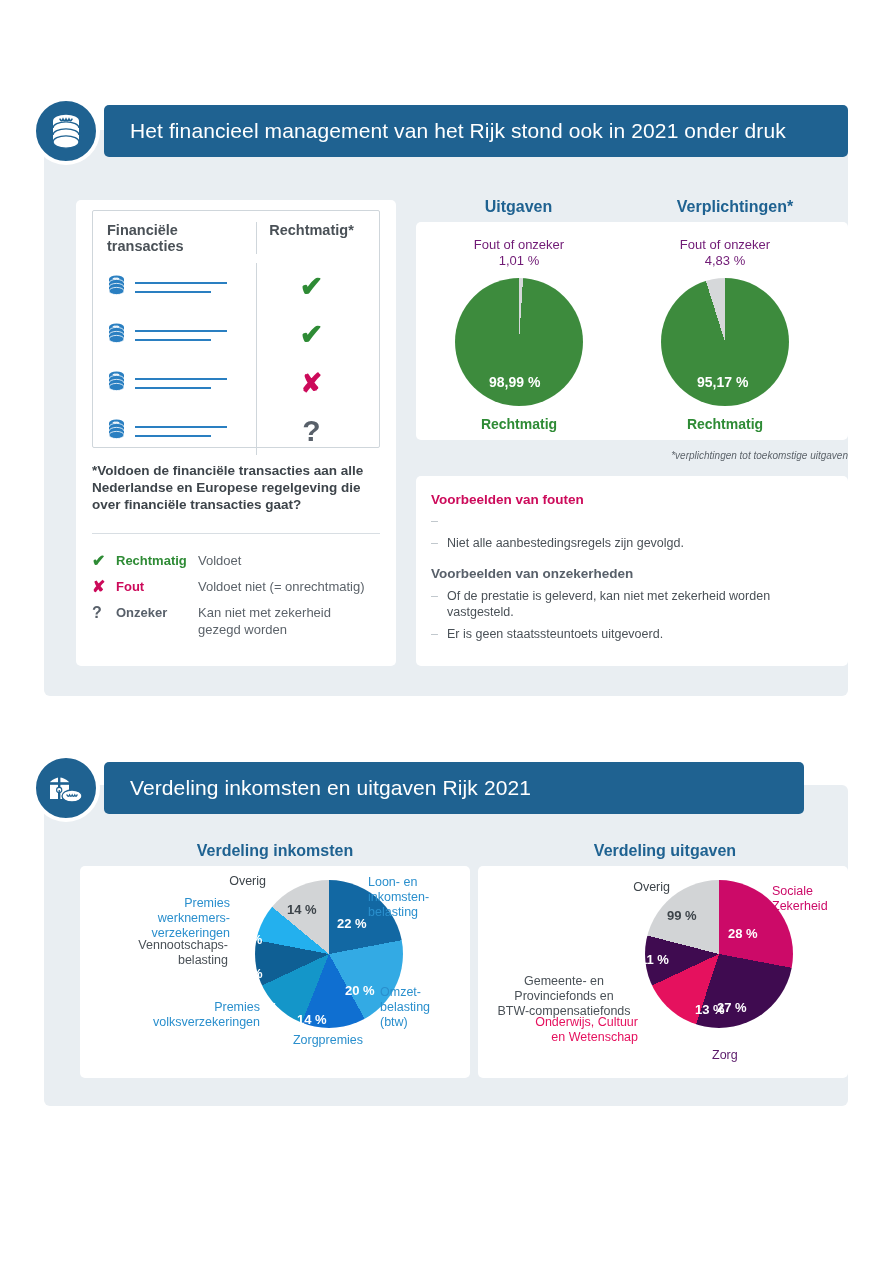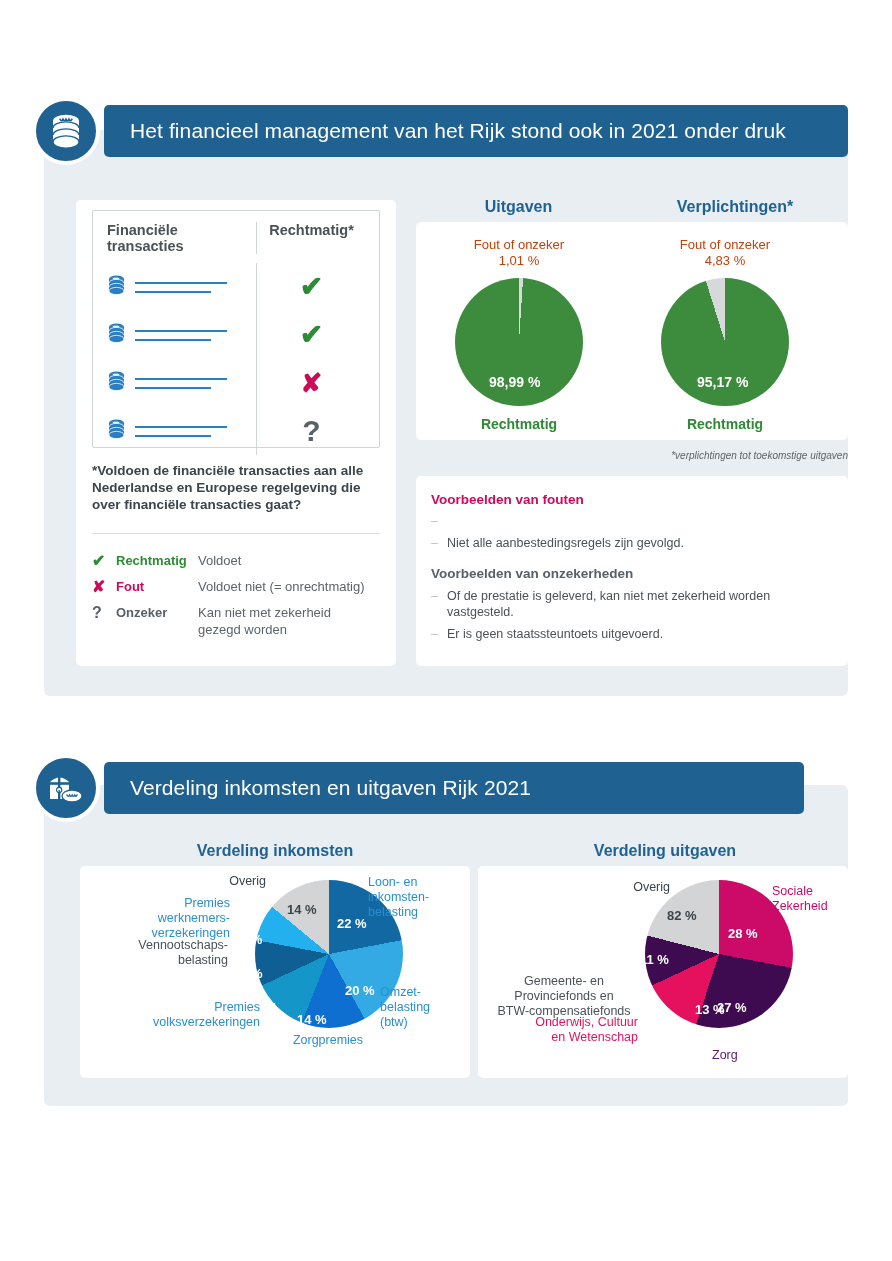--- a/index.html
+++ b/index.html
@@ -126,21 +126,21 @@
     text-align: center;
   }
   .pie {
     position: absolute;
     border-radius: 50%;
   }
   .pie-label {
     position: absolute;
     text-align: center;
     font-size: 13px;
-    color: #c2410c;
+    color: #701a75;
     line-height: 16px;
   }
   .pie-val-in {
     position: absolute;
     color: #ffffff;
     font-weight: bold;
     font-size: 14px;
   }
   .pie-foot {
     position: absolute;
@@ -444,21 +444,21 @@
                 #cc0a68 0deg 100.8deg,
                 #3f0b50 100.8deg 198deg,
                 #e5115e 198deg 244.8deg,
                 #3f0b50 244.8deg 284.4deg,
                 #d2d4d6 284.4deg 360deg);"></div>
 
   <div class="dist-val" style="left:728px; top:926px; color:#ffffff;">28 %</div>
   <div class="dist-val" style="left:717px; top:1000px; color:#ffffff;">27 %</div>
   <div class="dist-val" style="left:695px; top:1002px; color:#ffffff;">13 %</div>
   <div class="dist-val" style="left:640px; top:952px; color:#ffffff;">11 %</div>
-  <div class="dist-val" style="left:667px; top:908px; color:#3d444a;">82 %</div>
+  <div class="dist-val" style="left:667px; top:908px; color:#3d444a;">99 %</div>
 
   <div class="dist-label" style="left:772px; top:884px; width:90px; color:#cc0a68; text-align:left;">Sociale<br>Zekerheid</div>
   <div class="dist-label" style="left:712px; top:1048px; width:80px; color:#5a1a6a; text-align:left;">Zorg</div>
   <div class="dist-label" style="left:510px; top:1015px; width:128px; color:#e5115e; text-align:right;">Onderwijs, Cultuur<br>en Wetenschap</div>
   <div class="dist-label" style="left:490px; top:942px; width:148px; color:#4a5157; text-align:center;margin-top:32px;">Gemeente- en<br>Provinciefonds en<br>BTW-compensatiefonds</div>
   <div class="dist-label" style="left:590px; top:880px; width:80px; color:#3d444a; text-align:right;">Overig</div>
 
 </div>
 
 </body></html>

